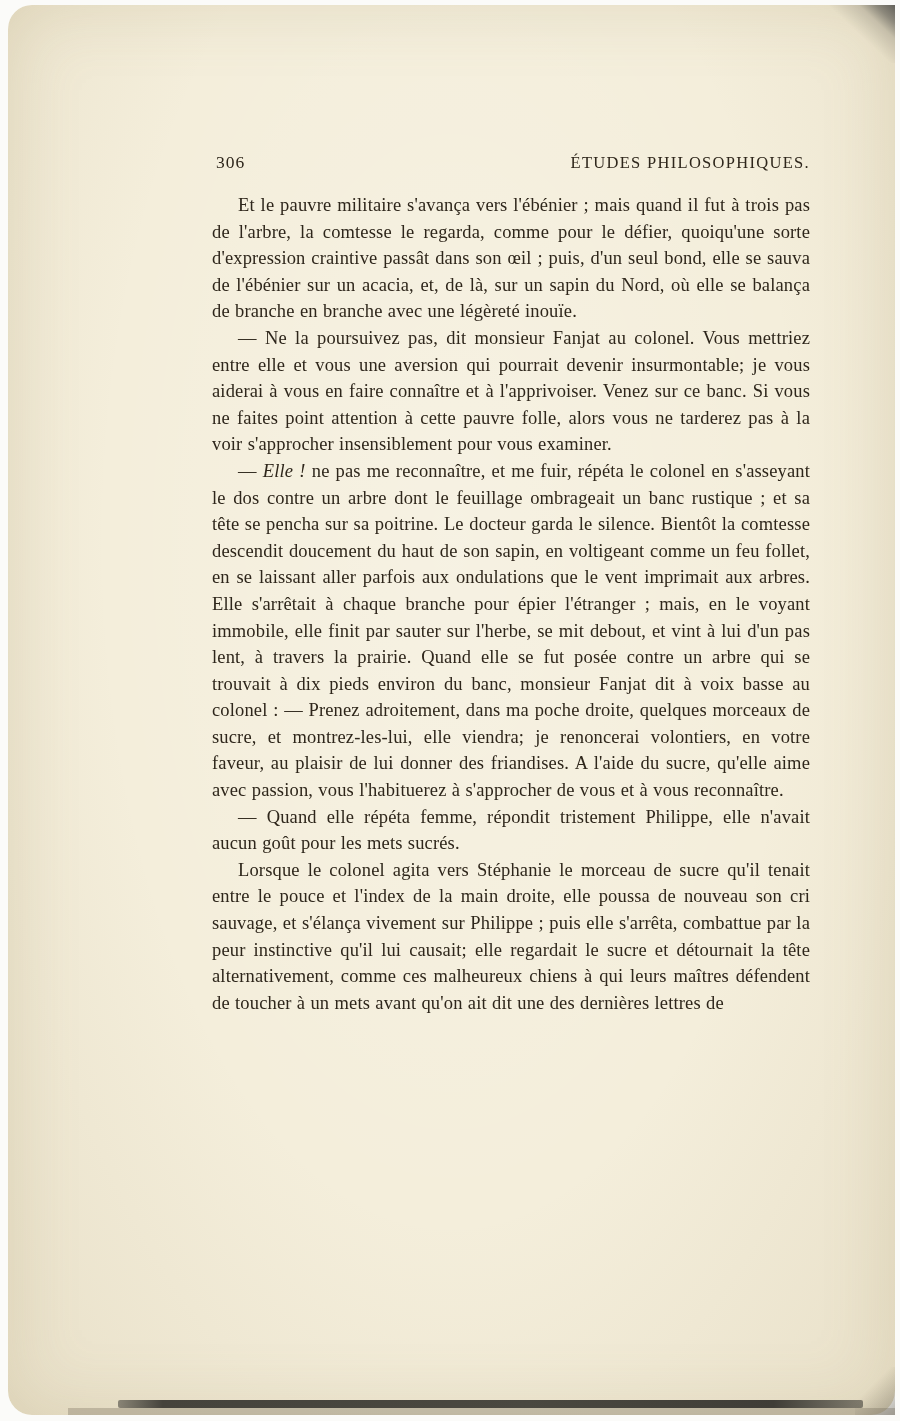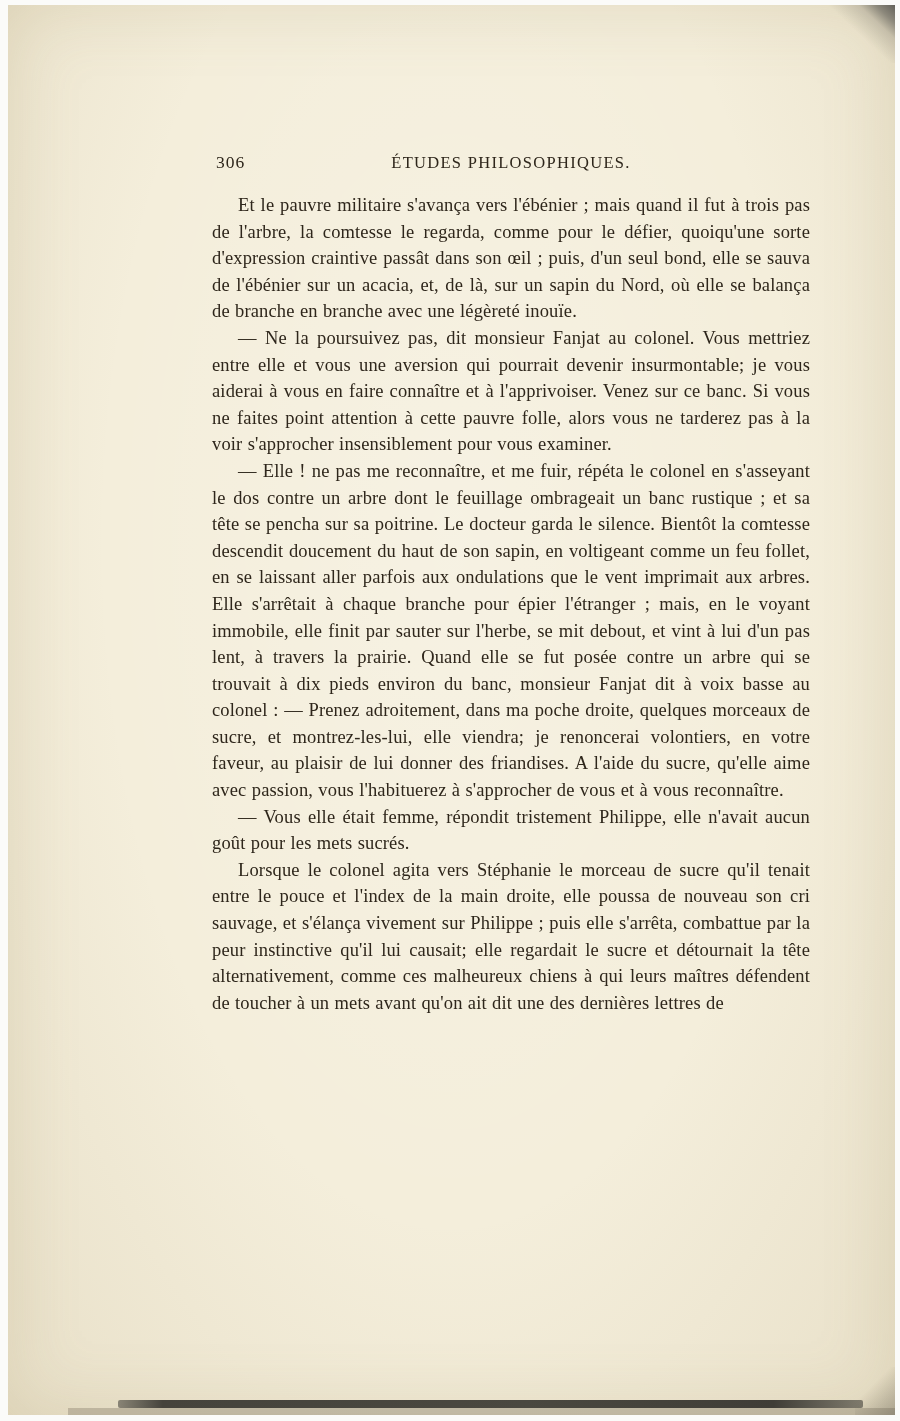--- a/index.html
+++ b/index.html
@@ -25,20 +25,21 @@
     top: 5px;
     right: 5px;
     bottom: 6px;
     background:
       radial-gradient(ellipse at 50% 38%,
         rgba(255,255,255,0.22) 0%,
         rgba(255,255,255,0.00) 55%,
         rgba(150,125,70,0.10) 92%),
       var(--paper-color);
     box-shadow: inset 0 0 70px rgba(160,140,90,0.22);
+    border-radius: 24px;
   }
   
   .corner-tr {
     position: absolute;
     top: 0;
     right: 0;
     width: 78px;
     height: 58px;
     background: linear-gradient(223deg,
       #63615a 0%,
@@ -96,55 +97,56 @@
     margin-bottom: 17px;
   }
   .page-number {
     position: absolute;
     left: 4px;
     top: 1px;
     font-size: 17.5px;
     letter-spacing: 1px;
   }
   .running-title {
-    text-align: center;
+    text-align: right;
     font-size: 16.5px;
     letter-spacing: 1.3px;
     padding-top: 2px;
   }
   .page-body .para {
     margin: 0;
     font-size: 18.5px;
     line-height: 26.6px;
     text-align: justify;
     text-indent: 26px;
     letter-spacing: 0.15px;
     word-spacing: 0.5px;
   }
   .page-body .para .it {
+    font-style: italic;
   }
 </style>
 </head>
 <body>
 
 <div class="paper">
   <div class="corner-tr"></div>
 
   <div class="text-block">
     <div class="page-header">
       <span class="page-number">306</span>
       <div class="running-title">ÉTUDES PHILOSOPHIQUES.</div>
     </div>
 
     <div class="page-body">
 
         <p class="para"><span>Et le pauvre militaire s'avança vers l'ébénier ; mais quand il fut à trois pas de l'arbre, la comtesse le regarda, comme pour le défier, quoiqu'une sorte d'expression craintive passât dans son œil ; puis, d'un seul bond, elle se sauva de l'ébénier sur un acacia, et, de là, sur un sapin du Nord, où elle se balança de branche en branche avec une légèreté inouïe.</span></p>
         <p class="para"><span>— Ne la poursuivez pas, dit monsieur Fanjat au colonel. Vous mettriez entre elle et vous une aversion qui pourrait devenir insurmontable; je vous aiderai à vous en faire connaître et à l'apprivoiser. Venez sur ce banc. Si vous ne faites point attention à cette pauvre folle, alors vous ne tarderez pas à la voir s'approcher insensiblement pour vous examiner.</span></p>
         <p class="para"><span>— </span><span class="it">Elle !</span><span> ne pas me reconnaître, et me fuir, répéta le colonel en s'asseyant le dos contre un arbre dont le feuillage ombrageait un banc rustique ; et sa tête se pencha sur sa poitrine. Le docteur garda le silence. Bientôt la comtesse descendit doucement du haut de son sapin, en voltigeant comme un feu follet, en se laissant aller parfois aux ondulations que le vent imprimait aux arbres. Elle s'arrêtait à chaque branche pour épier l'étranger ; mais, en le voyant immobile, elle finit par sauter sur l'herbe, se mit debout, et vint à lui d'un pas lent, à travers la prairie. Quand elle se fut posée contre un arbre qui se trouvait à dix pieds environ du banc, monsieur Fanjat dit à voix basse au colonel : — Prenez adroitement, dans ma poche droite, quelques morceaux de sucre, et montrez-les-lui, elle viendra; je renoncerai volontiers, en votre faveur, au plaisir de lui donner des friandises. A l'aide du sucre, qu'elle aime avec passion, vous l'habituerez à s'approcher de vous et à vous reconnaître.</span></p>
-        <p class="para"><span>— Vous elle était femme, répondit tristement Philippe, elle n'avait aucun goût pour les mets sucrés.</span></p>
+        <p class="para"><span>— Quand elle répéta femme, répondit tristement Philippe, elle n'avait aucun goût pour les mets sucrés.</span></p>
         <p class="para"><span>Lorsque le colonel agita vers Stéphanie le morceau de sucre qu'il tenait entre le pouce et l'index de la main droite, elle poussa de nouveau son cri sauvage, et s'élança vivement sur Philippe ; puis elle s'arrêta, combattue par la peur instinctive qu'il lui causait; elle regardait le sucre et détournait la tête alternativement, comme ces malheureux chiens à qui leurs maîtres défendent de toucher à un mets avant qu'on ait dit une des dernières lettres de</span></p>
       </div>
   </div>
 
   <div class="bottom-shade"></div>
   <div class="bottom-bar"></div>
   <div class="corner-br"></div>
 </div>
 
 </body></html>

